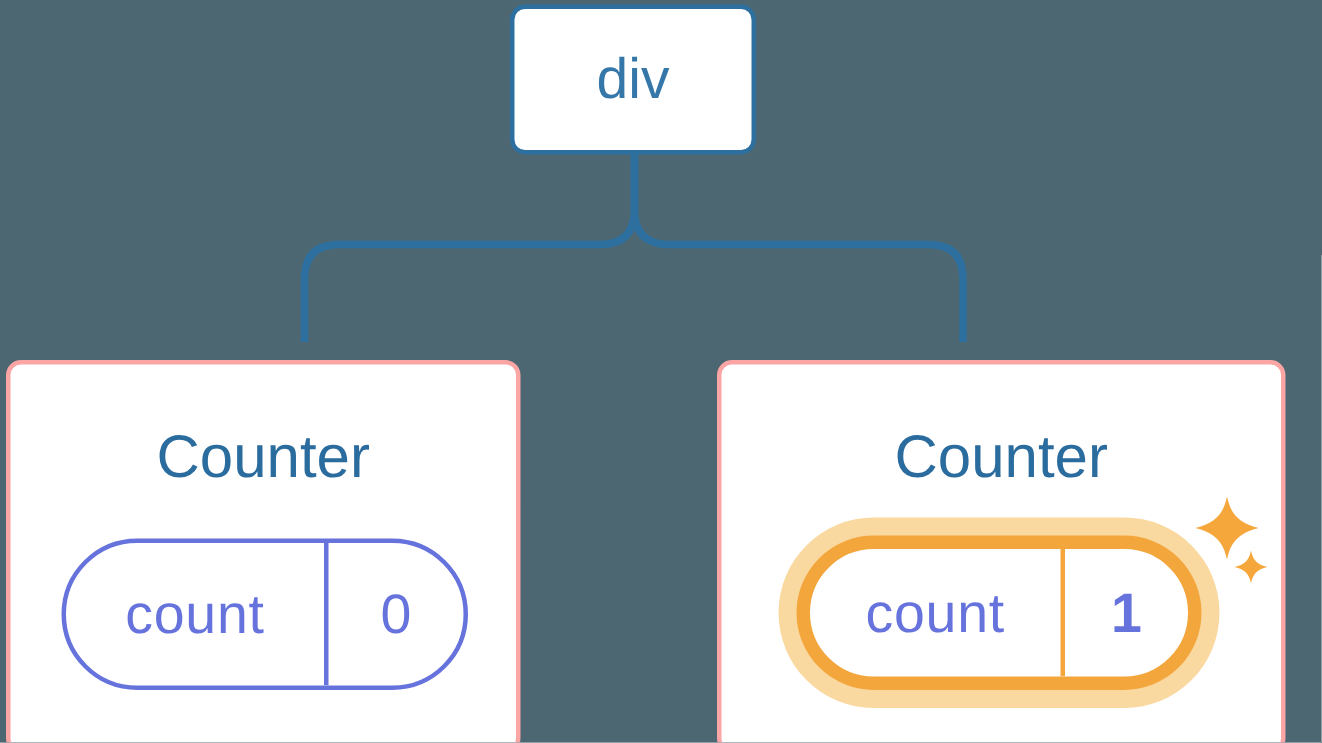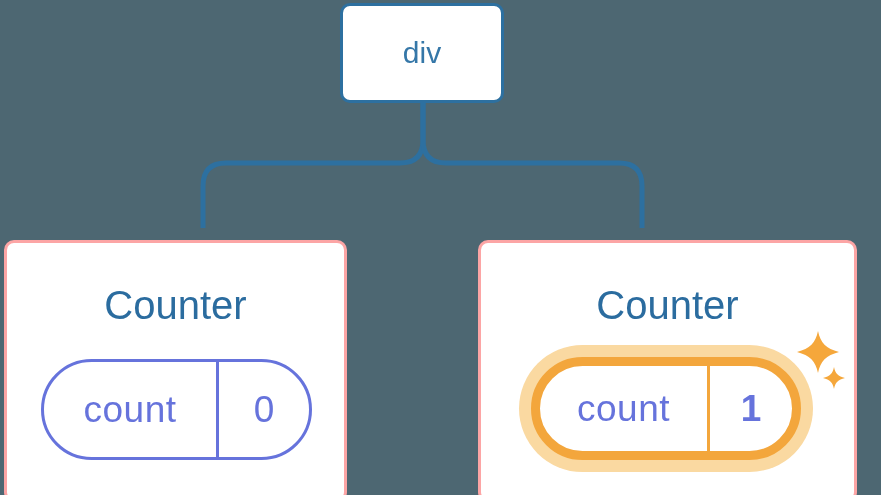--- a/index.html
+++ b/index.html
@@ -17,21 +17,21 @@
     position: absolute;
     left: 340px; top: 3px;
     width: 164px; height: 100px;
     box-sizing: border-box;
     background: #FFFFFF;
     border: 3px solid #2D70A0;
     border-radius: 10px;
     display: flex; align-items: center; justify-content: center;
   }
   .root-label {
-    font-size: 30px;
+    font-size: 38px;
     color: #3577A8;
   }
 
   
   .connector {
     position: absolute;
     left: 0; top: 0;
     width: 881px; height: 495px;
   }
   .connector path {

